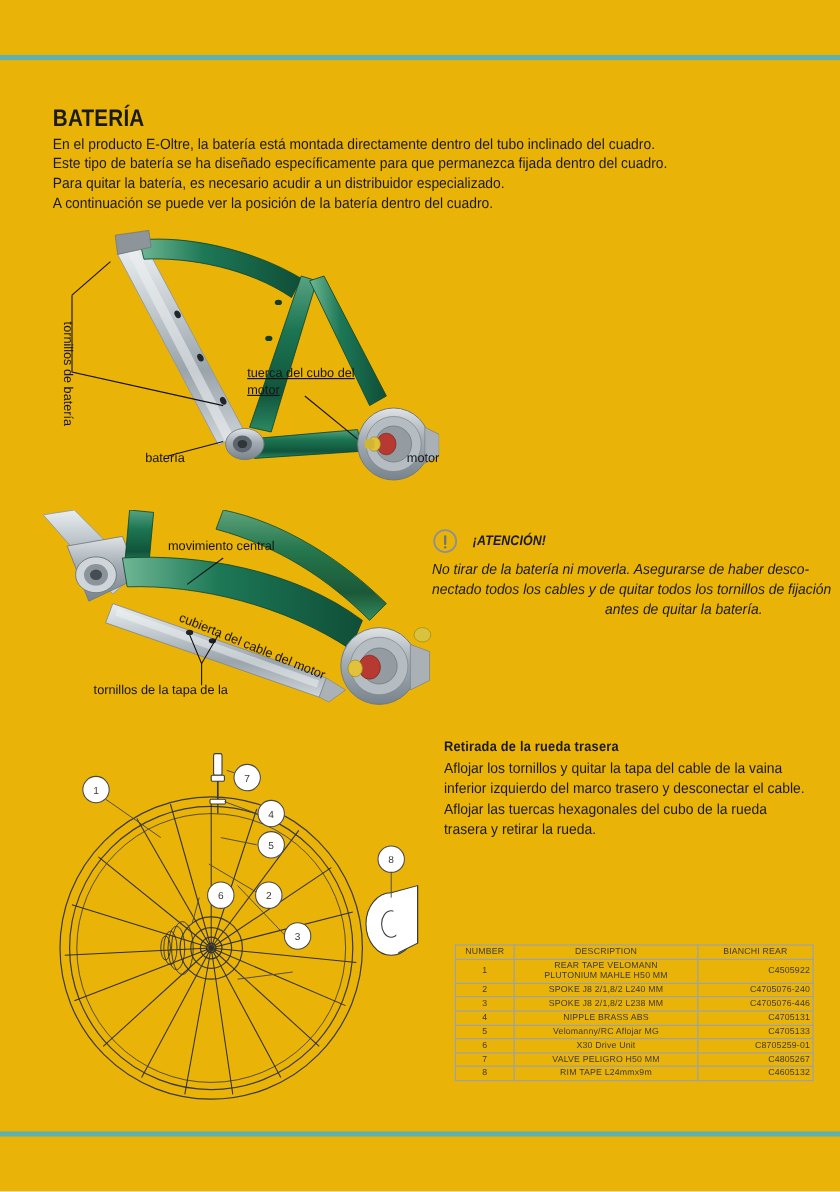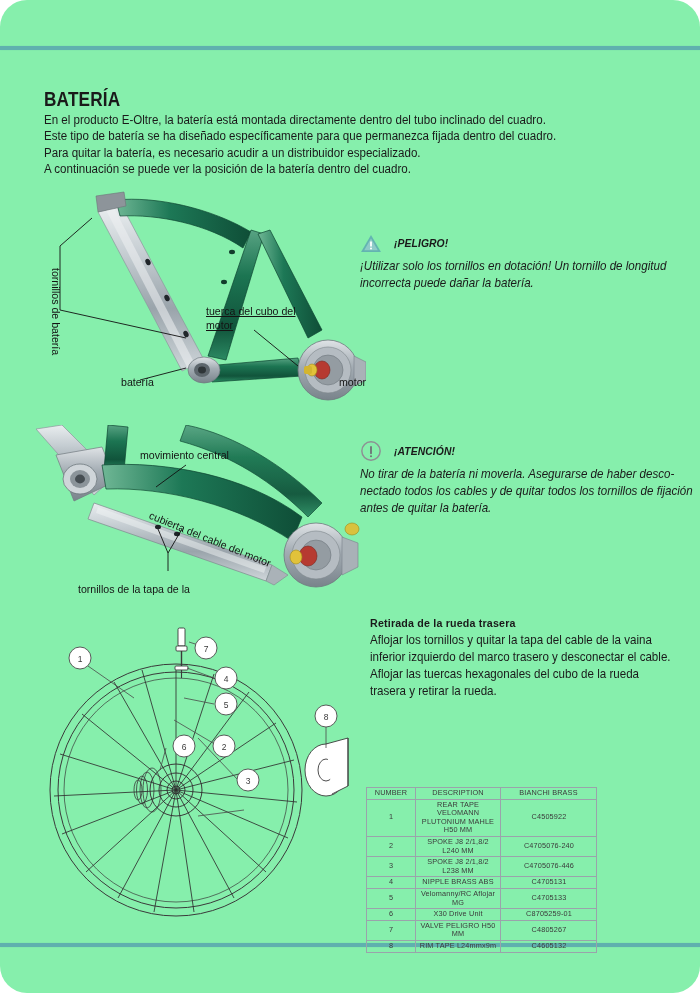--- a/index.html
+++ b/index.html
@@ -11,22 +11,21 @@
     width: 700px;
     height: 993px;
     position: relative;
     font-family: "Liberation Sans", sans-serif;
     color: #1a1a1a;
     overflow: hidden;
   }
   .page {
     position: absolute;
     inset: 0;
-    background: #86efac;
-    border-radius: 27px;
+    background: #eab308;
   }
   
   .rule {
     position: absolute;
     left: 0;
     width: 700px;
     height: 4px;
     background: #5fb0ae;
     box-shadow: 0 0 1px rgba(95,176,174,.7);
   }
@@ -81,21 +80,21 @@
     width: 290px;
     transform: scaleX(.95);
     transform-origin: left top;
   }
   .callout .cbody div { white-space: nowrap; }
 
   .tri-icon { width: 22px; height: 19px; display: block; }
   .circ-icon { width: 22px; height: 22px; display: block; }
 
   #danger-callout { left: 360px; top: 232px; }
-  #attention-callout { left: 360px; top: 440px; }
+  #attention-callout { left: 360px; top: 440px; text-align: right; }
 
   
   #rear-wheel-section { position: absolute; left: 370px; top: 616px; width: 300px; }
   #rear-wheel-section .sh {
     font-size: 11.6px;
     font-weight: bold;
     letter-spacing: .2px;
     transform: scaleX(.92);
     transform-origin: left center;
   }
@@ -104,39 +103,39 @@
     font-size: 12.2px;
     line-height: 17px;
     transform: scaleX(.95);
     transform-origin: left top;
   }
   #rear-wheel-section .sb div { white-space: nowrap; }
 
   
   #parts-table {
     position: absolute;
-    left: 366px;
+    left: 379px;
     top: 787px;
-    width: 231px;
+    width: 299px;
     border-collapse: collapse;
     font-size: 7.3px;
     color: #3b3b3b;
     letter-spacing: .15px;
   }
   #parts-table th, #parts-table td {
     border: 1px solid #9aa3ab;
     padding: 1px 2px;
     font-weight: normal;
     line-height: 8.6px;
     vertical-align: middle;
   }
   #parts-table th { text-align: center; }
   #parts-table td.num { width: 44px; text-align: center; }
   #parts-table td.desc { text-align: center; }
-  #parts-table td.code { width: 90px; text-align: center; padding-left: 3px; }
+  #parts-table td.code { width: 90px; text-align: right; padding-left: 3px; }
   #parts-table td.desc span { display: block; }
 
   
   .dlabel {
     position: absolute;
     font-size: 10.6px;
     color: #141414;
     white-space: nowrap;
     font-weight: 500;
   }
@@ -281,21 +280,21 @@
         <ellipse cx="316" cy="104" rx="7" ry="6" fill="#d8c23e" stroke="#9c8a1a" stroke-width=".6"></ellipse>
       </g>
 
       <path d="M150,40 L120,62" stroke="#111" stroke-width=".9" fill="none"></path>
       <path d="M122,104 L132,128 L146,104" stroke="#111" stroke-width=".9" fill="none"></path>
       <path d="M132,128 L132,146" stroke="#111" stroke-width=".9" fill="none"></path>
     </svg>
 
     <div class="dlabel" style="left:104px; top:24px;">movimiento central</div>
     <div class="dlabel slant" style="left:116px; top:84px;">cubierta del cable del motor</div>
-    <div class="dlabel" style="left:42px; top:158px;">tornillos de la tapa de la</div>
+    <div class="dlabel" style="left:42px; top:144px;">tornillos de la tapa de la</div>
   </div>
 
   <div class="diagram" id="wheel-diagram">
     <svg width="350" height="300" viewBox="0 0 350 300">
       <g fill="none" stroke="#3a3a3a" stroke-width="1">
 
         <circle cx="128" cy="170" r="126"></circle>
         <circle cx="128" cy="170" r="118"></circle>
         <circle cx="128" cy="170" r="112" stroke-width=".7"></circle>
 
@@ -382,35 +381,20 @@
 
         <circle cx="158" cy="28" r="11" fill="#fff" stroke="#4a4a4a" stroke-width=".9"></circle>
         <text class="bub" x="158" y="31.5" text-anchor="middle">7</text>
 
         <circle cx="278" cy="96" r="11" fill="#fff" stroke="#4a4a4a" stroke-width=".9"></circle>
         <text class="bub" x="278" y="99.5" text-anchor="middle">8</text>
       </g>
     </svg>
   </div>
 
-  <div class="callout" id="danger-callout">
-    <div class="chead">
-      <svg class="tri-icon" viewBox="0 0 24 21">
-        <path d="M12,1 L23,20 L1,20 Z" fill="#63b4b1"></path>
-        <path d="M12,5 L19.5,18 L4.5,18 Z" fill="#8fcbc8"></path>
-        <rect x="11" y="8" width="2" height="6" rx="1" fill="#ffffff"></rect>
-        <circle cx="12" cy="16" r="1.1" fill="#ffffff"></circle>
-      </svg>
-      <span class="ctitle">¡PELIGRO!</span>
-    </div>
-    <div class="cbody">
-      <div>¡Utilizar solo los tornillos en dotación! Un tornillo de longitud</div>
-      <div>incorrecta puede dañar la batería.</div>
-    </div>
-  </div>
 
   <div class="callout" id="attention-callout">
     <div class="chead">
       <svg class="circ-icon" viewBox="0 0 24 24">
         <circle cx="12" cy="12" r="10" fill="none" stroke="#8d9094" stroke-width="1.6"></circle>
         <rect x="11" y="6.5" width="2" height="9" rx="1" fill="#6f7276"></rect>
         <circle cx="12" cy="17.6" r="1.1" fill="#6f7276"></circle>
       </svg>
       <span class="ctitle">¡ATENCIÓN!</span>
     </div>
@@ -429,21 +413,21 @@
       <div>Aflojar las tuercas hexagonales del cubo de la rueda</div>
       <div>trasera y retirar la rueda.</div>
     </div>
   </div>
 
   <table id="parts-table">
     <thead>
       <tr>
         <th>NUMBER</th>
         <th>DESCRIPTION</th>
-        <th>BIANCHI BRASS</th>
+        <th>BIANCHI REAR</th>
       </tr>
     </thead>
     <tbody>
       <tr>
         <td class="num">1</td>
         <td class="desc">
           <span>REAR TAPE VELOMANN</span>
           <span>PLUTONIUM MAHLE H50 MM</span>
         </td>
         <td class="code">C4505922</td>

